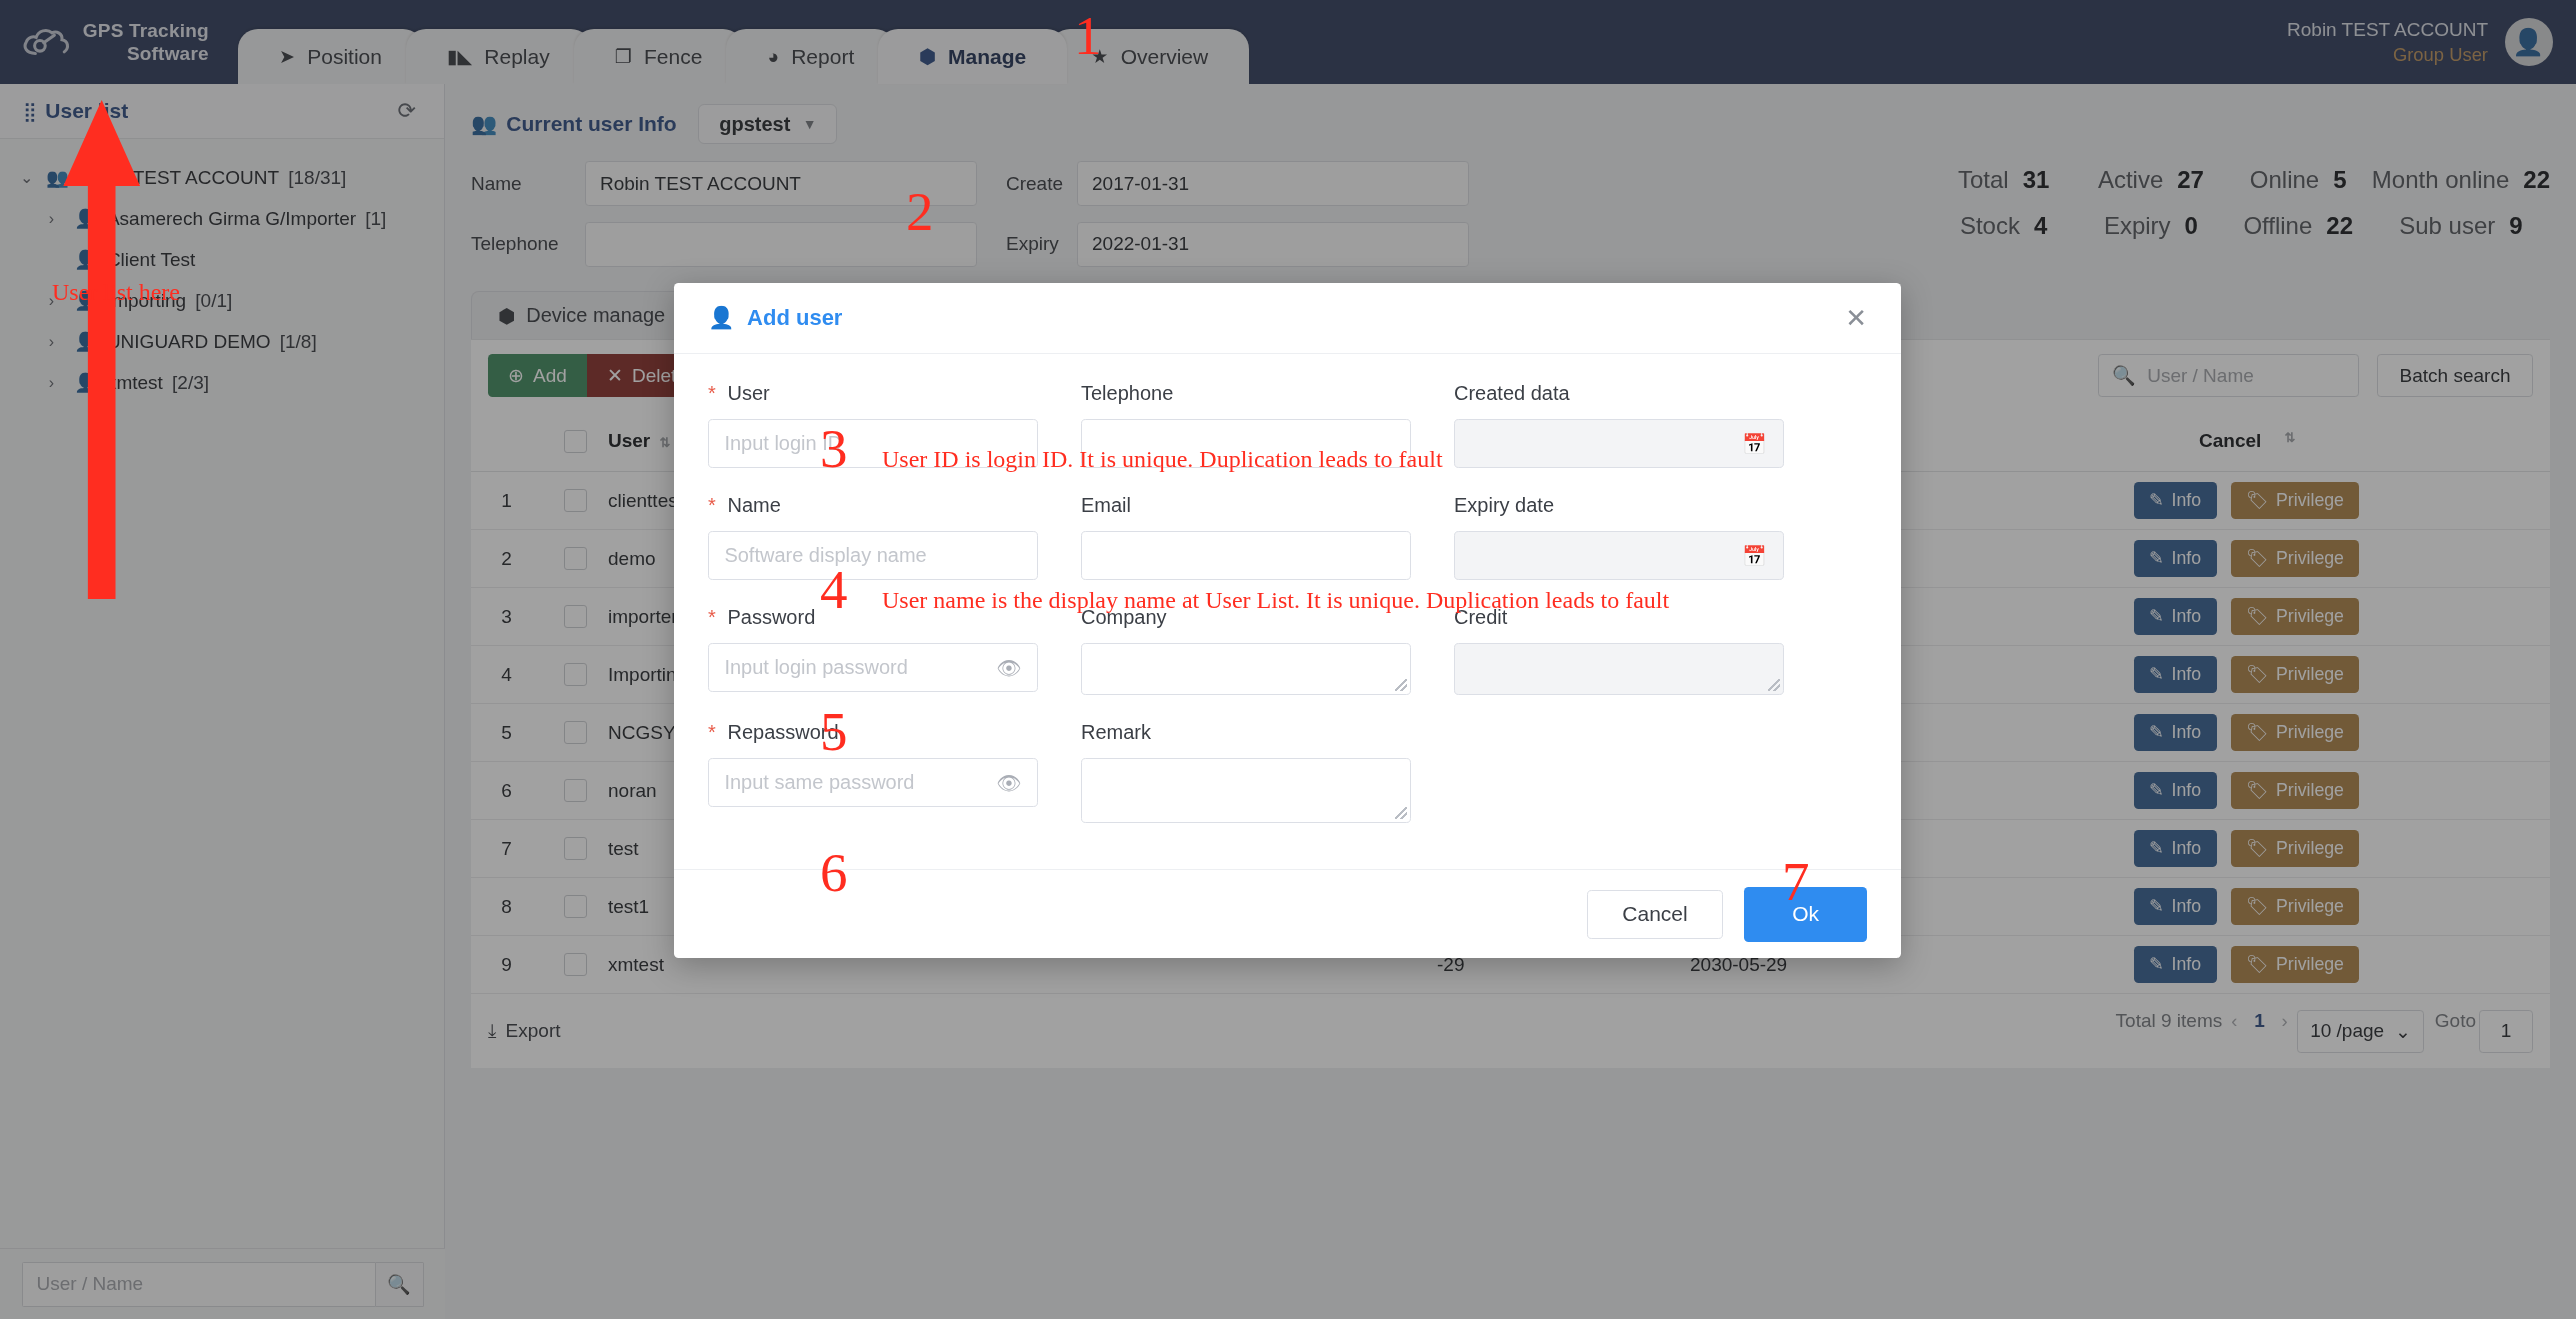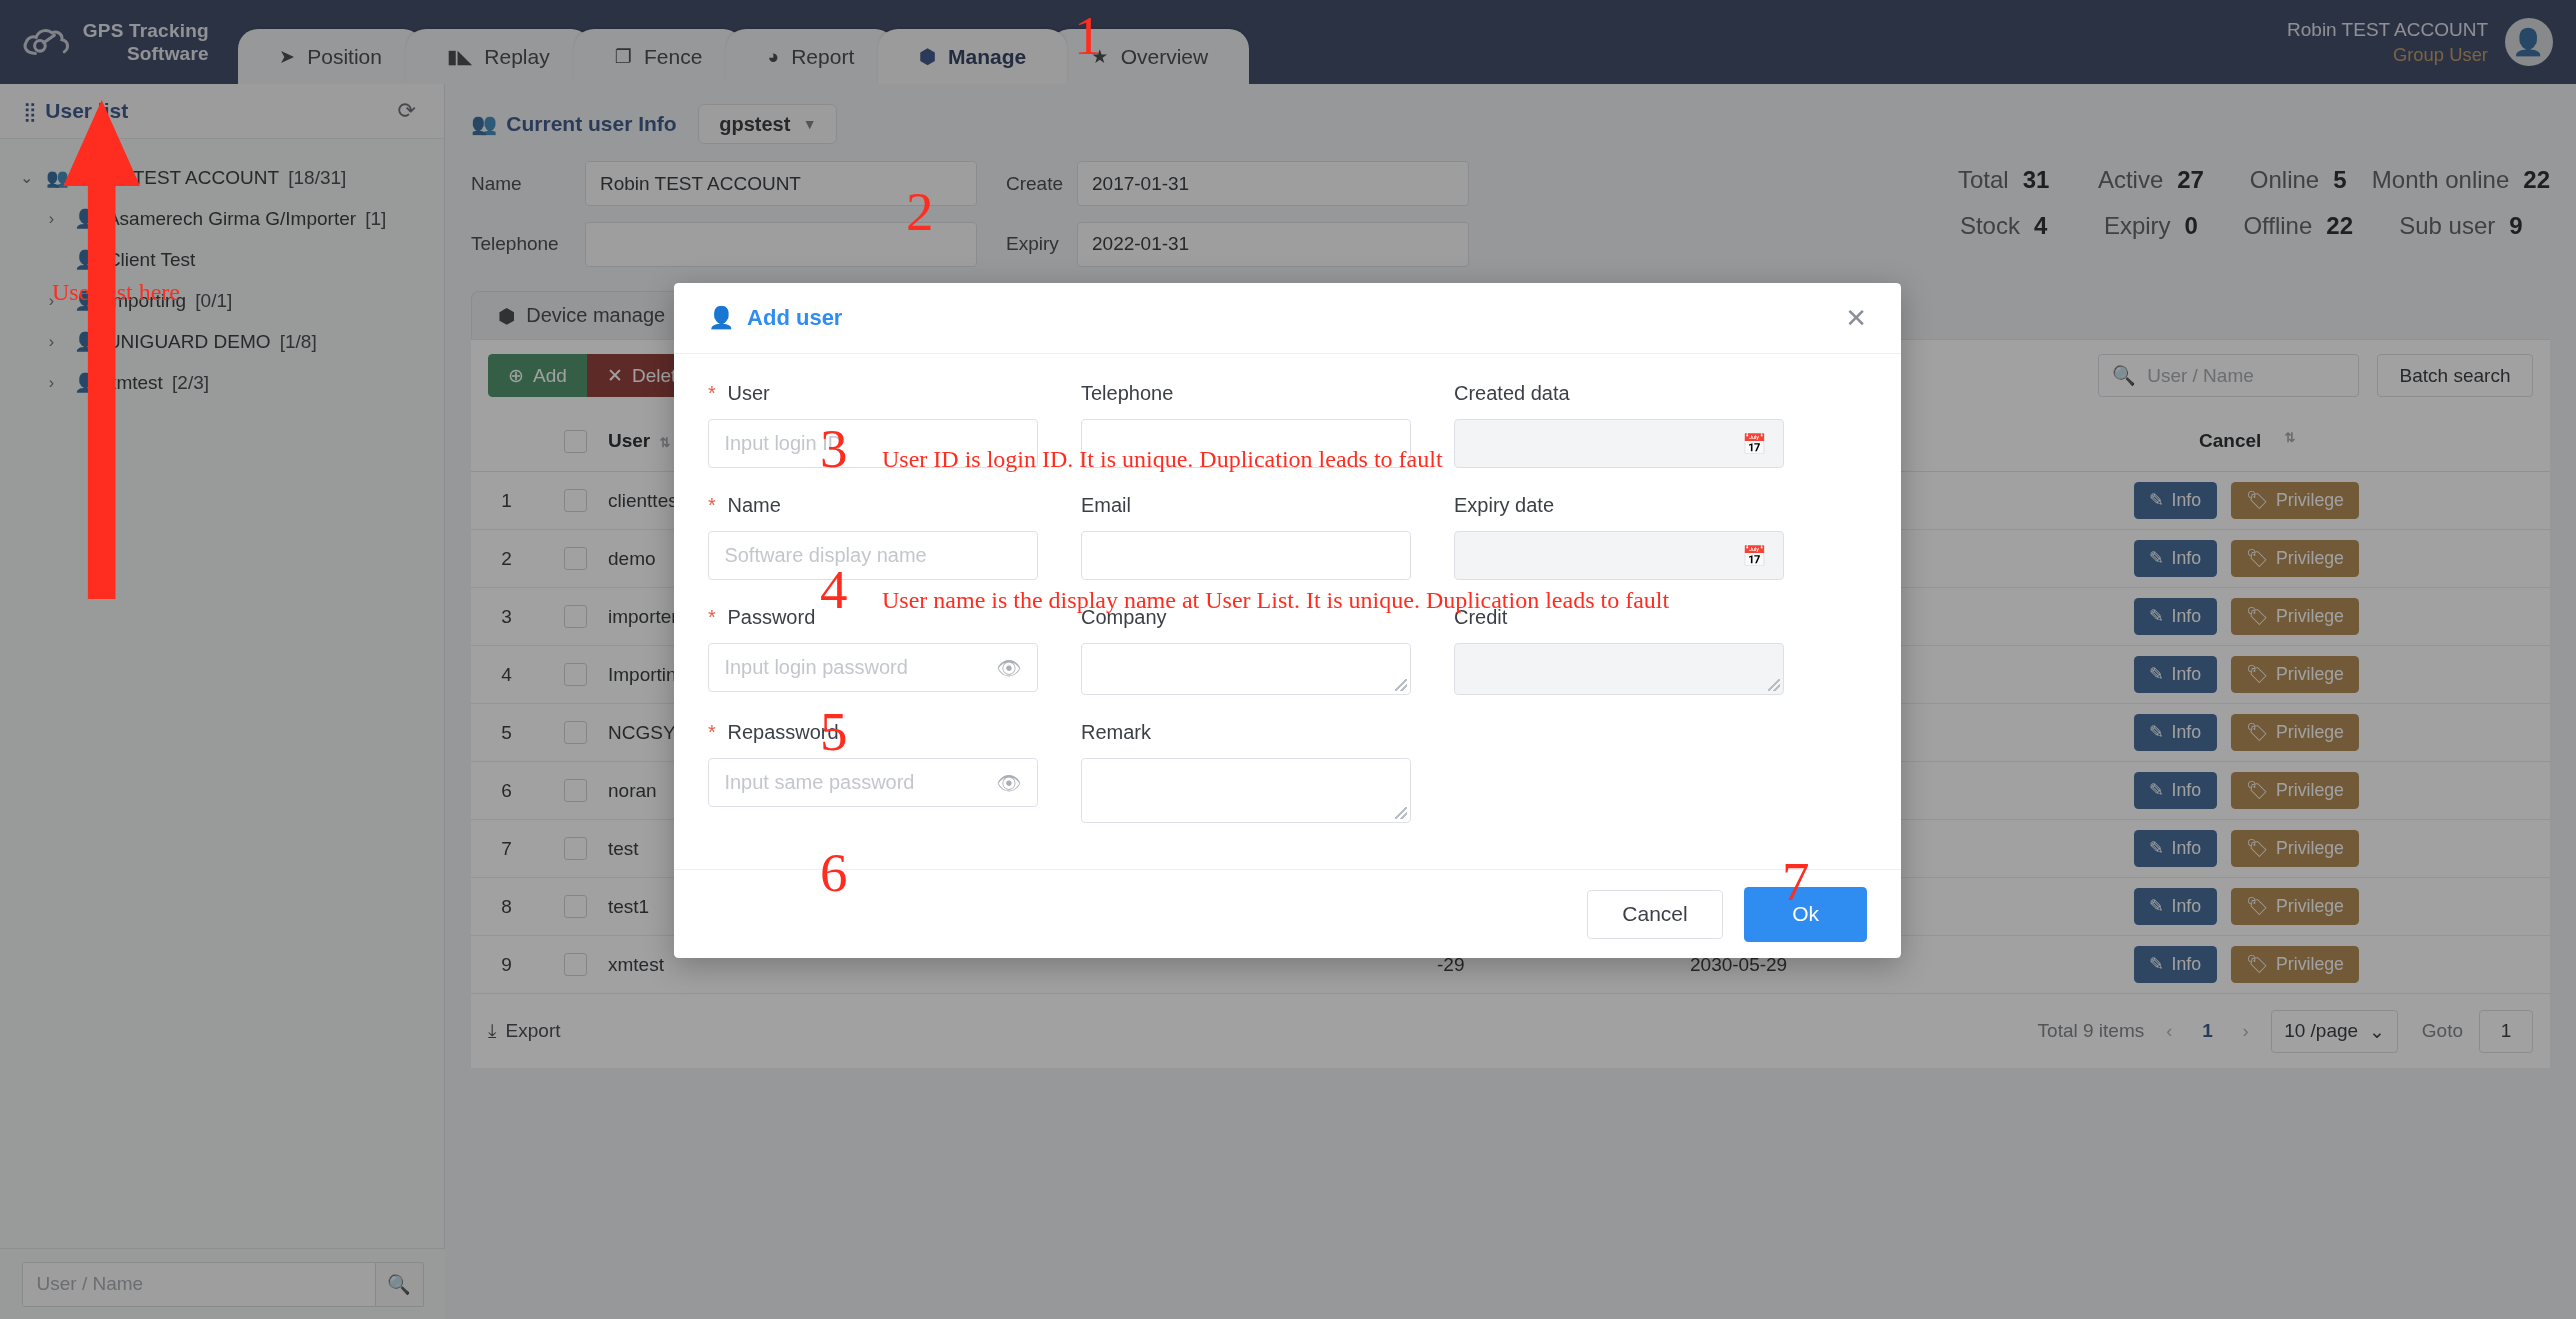--- a/index.html
+++ b/index.html
@@ -167,21 +167,21 @@
     border-radius:4.6px; color:#fff; font-size:17.7px;
   }
   .b-info { background:#2f73c4; }
   .b-priv { background:#d18b2a; }
 
   .tfoot {
     margin:0 26px; background:#fff; height:74px; display:flex; align-items:center;
     padding:0 17px; font-size:19px; color:#4a4f58;
   }
   .exp-btn { display:flex; align-items:center; gap:9.2px; color:#4a4f58; }
-  .pager { margin-left:auto; display:flex; align-items:center; gap:16px; }
+  .pager { margin-left:auto; display:flex; align-items:flex-start; gap:3px; }
   .pg-total { color:#82878f; }
   .pg-arrow { color:#b0b4bb; font-size:18.4px; padding:0 6.1px;}
   .pg-num { color:#2f60b8; font-weight:700; padding:0 7.7px;}
   .pg-sel {
     height:43px; border:0.8px solid #dcdfe6; border-radius:3.8px; padding:0 12.3px;
     display:flex; align-items:center; gap:10.8px; color:#3b3f46;
   }
   .pg-goto { color:#82878f; margin-left:7.7px;}
   .pg-box { width:54px; height:43px; border:0.8px solid #dcdfe6; border-radius:3.8px;
             display:flex; align-items:center; justify-content:center; color:#3b3f46;}

